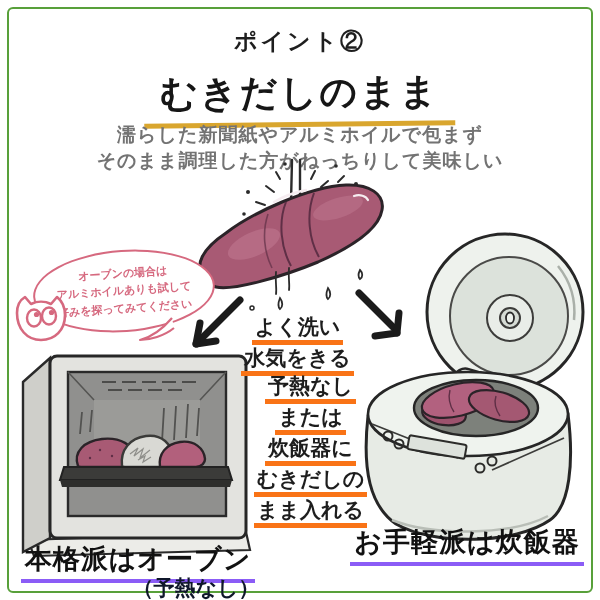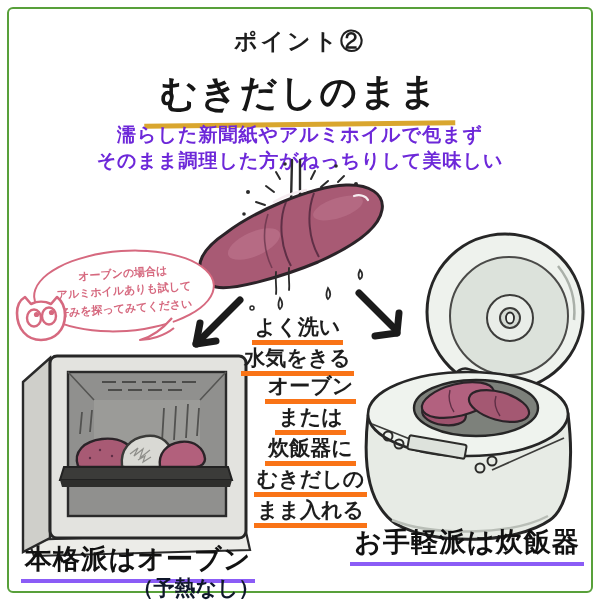--- a/index.html
+++ b/index.html
@@ -16,21 +16,21 @@
     font-size:23px; font-weight:700; letter-spacing:3px; color:#1e1e1e;
   }
   .title-wrap { position:absolute; top:52px; left:0; right:0; text-align:center;margin-top:16px; }
   .title {
     display:inline-block; font-size:37px; font-weight:700; color:#161616;
     letter-spacing:2px; padding:0 16px 4px; border-bottom:5px solid #d9a62e;
     transform:rotate(-0.6deg);
   }
   .subtitle {
     position:absolute; left:0; right:0; text-align:center;
-    font-size:19px; font-weight:700; color:#6d28d9; letter-spacing:1px;
+    font-size:19px; font-weight:700; color:#737373; letter-spacing:1px;
   }
   .subtitle.l1 { top:122px; }
   .subtitle.l2 { top:148px; }
 
   .bubble {
     position:absolute; left:33px; top:250px; width:178px; height:78px;
     border:2px solid #d6697f; border-radius:50%; background:#fff;
     transform:rotate(-4deg);
     display:flex; flex-direction:column; justify-content:center; align-items:center;
     color:#d6697f; font-size:11px; font-weight:700; line-height:1.55; text-align:center;
@@ -141,21 +141,21 @@
         <path d="M48,46 L26,49"></path>
         <path d="M48,46 L50,26"></path>
     </g>
   </svg>
 
   <div class="note wash-note">
     <span class="u">よく洗い</span><br>
     <span class="u">水気をきる</span>
   </div>
   <div class="note method-note">
-    <span class="u">オーブン</span><br>
+    <span class="u">予熱なし</span><br>
     <span class="u">または</span><br>
     <span class="u">炊飯器に</span><br>
     <span class="u">むきだしの</span><br>
     <span class="u">まま入れる</span>
   </div>
 
   <svg class="art" style="left:18px; top:346px;" width="236" height="216" viewBox="0 0 236 216">
     <polygon points="10,194 228,186 232,204 16,210" fill="#ecece8" stroke="#2a2a2a" stroke-width="2.2"></polygon>
     <polygon points="5,36 32,12 32,192 5,206" fill="#cfcfca" stroke="#2a2a2a" stroke-width="2.4"></polygon>
     <rect x="32" y="10" width="196" height="182" rx="7" fill="#e3e3df" stroke="#262626" stroke-width="3"></rect>

